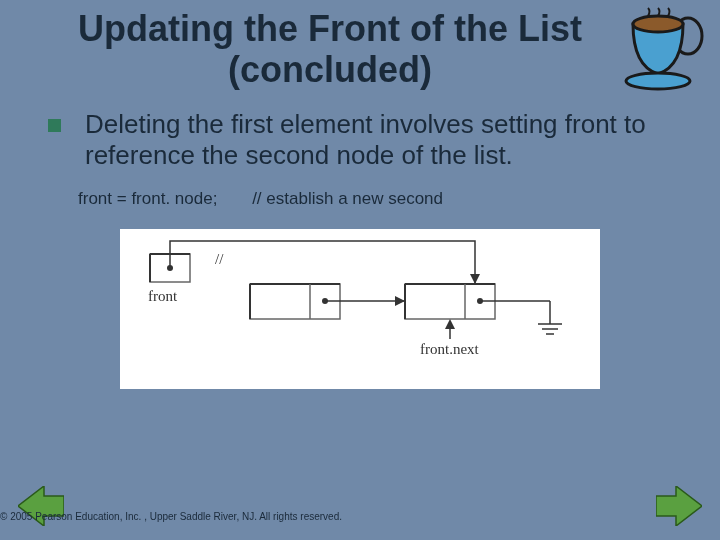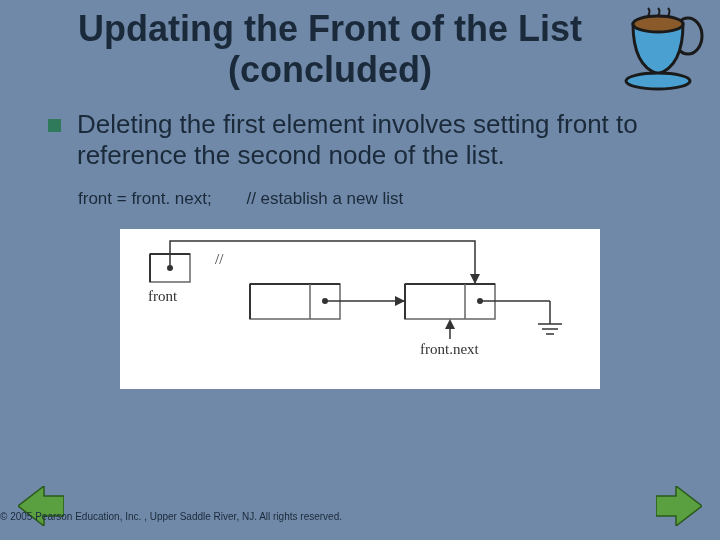--- a/index.html
+++ b/index.html
@@ -23,20 +23,21 @@
     position: absolute;
     top: 6px;
     right: 12px;
     width: 90px;
     height: 85px;
   }
   .bullet-row {
     display: flex;
     align-items: flex-start;
     padding: 18px 50px 0 48px;
+    gap: 8px;
   }
   .bullet-square {
     width: 13px;
     height: 13px;
     background: #2f7a5a;
     margin-top: 10px;
     margin-right: 16px;
     flex-shrink: 0;
   }
   .bullet-text {
@@ -95,22 +96,22 @@
 </div>
 
 <h1 class="title">Updating the Front of the List (concluded)</h1>
 
 <div class="bullet-row">
   <div class="bullet-square"></div>
   <div class="bullet-text">Deleting the first element involves setting front to reference the second node of the list.</div>
 </div>
 
 <div class="code-line">
-  <span>front = front. next;</span>
-  <span class="comment">// establish a new list</span>
+  <span>front = front. node;</span>
+  <span class="comment">// establish a new second</span>
 </div>
 
 <div class="diagram-wrap">
   <svg viewBox="0 0 480 160" width="480" height="160">
 
     <rect x="30" y="25" width="40" height="28" fill="#fff" stroke="#666" stroke-width="1.5"></rect>
     <line x1="30" y1="25" x2="70" y2="25" stroke="#333" stroke-width="2"></line>
     <line x1="30" y1="25" x2="30" y2="53" stroke="#333" stroke-width="2"></line>
 
     <circle cx="50" cy="39" r="3" fill="#333"></circle>

